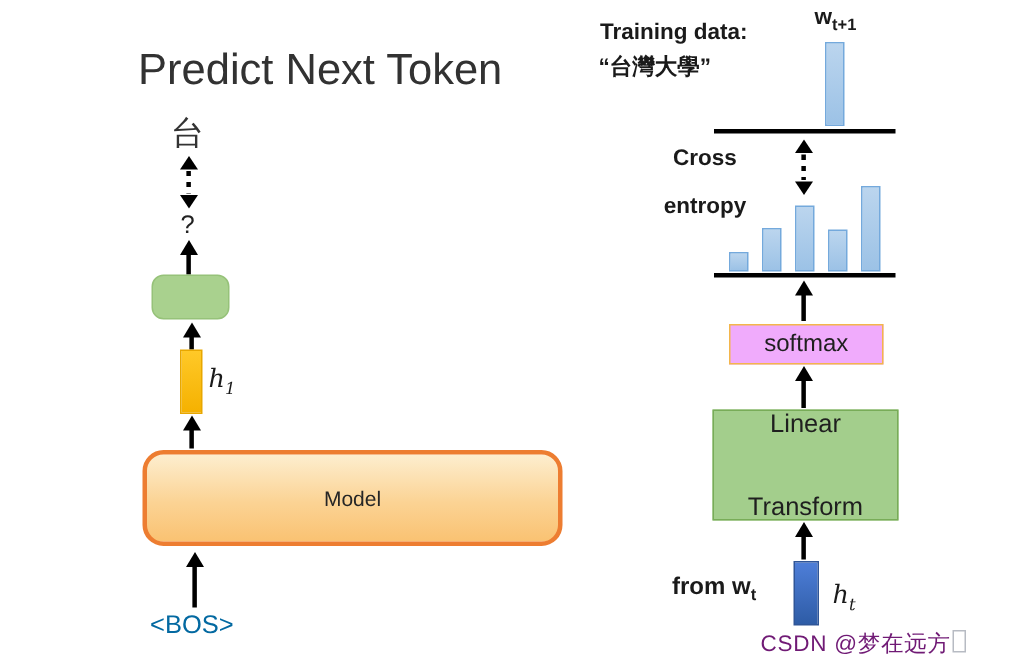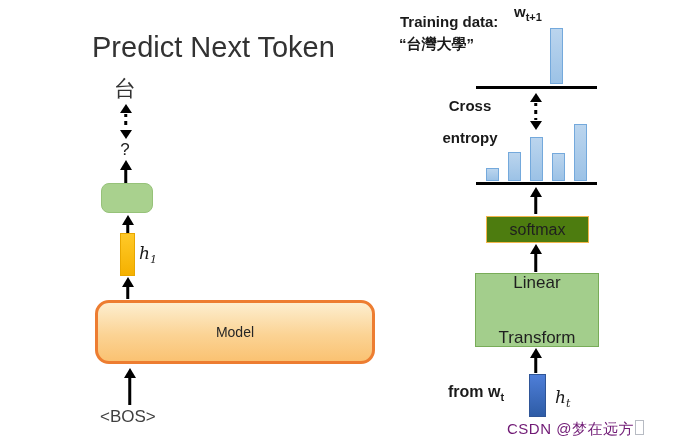--- a/index.html
+++ b/index.html
@@ -4,39 +4,39 @@
 <style>
   html,body{margin:0;padding:0;background:#fff;}
   .canvas{position:relative;width:675px;height:448px;background:#ffffff;overflow:hidden;
           font-family:"Liberation Sans",sans-serif;color:#262626;}
   .abs{position:absolute;}
 
   
   .title{font-size:29px;font-weight:400;color:#323232;letter-spacing:0px;white-space:nowrap;}
   .cjk-token{font-size:22px;color:#333;}
   .qmark{font-size:17px;color:#222;}
-  .bos{font-size:17px;color:#404040;white-space:nowrap;text-align:right;}
+  .bos{font-size:17px;color:#0369a1;white-space:nowrap;text-align:right;}
   .semib{font-size:15px;font-weight:600;color:#1a1a1a;white-space:nowrap;}
   .boldlbl{font-size:15px;font-weight:700;color:#1a1a1a;white-space:nowrap;}
   .mathlbl{font-family:"DejaVu Serif","Liberation Serif",serif;font-style:italic;
            font-size:17px;color:#1a1a1a;white-space:nowrap;}
   .mathlbl sub,.boldlbl sub,.semib sub{font-size:11px;font-style:normal;}
   .mathlbl sub{font-style:italic;}
   .centered{display:flex;align-items:center;justify-content:center;text-align:center;}
   .watermark{font-size:15px;color:#701a75;white-space:nowrap;letter-spacing:0.5px;}
   .tofu{display:inline-block;width:7px;height:13px;border:1px solid #b7bbc3;
         vertical-align:-1px;margin-left:1px;}
 
   
   .model-box{left:95px;top:300px;width:280px;height:64px;border-radius:14px;
              border:3px solid #ED7D31;background:linear-gradient(180deg,#FDEECF 0%,#FBD394 55%,#FAC272 100%);
              box-sizing:border-box;font-size:14px;color:#262626;}
   .green-small{left:101px;top:183px;width:52px;height:30px;border-radius:8px;
                background:#A9D18E;border:1px solid #96C279;box-sizing:border-box;}
-  .softmax-box{left:486px;top:216px;width:103px;height:27px;background:#4d7c0f;
+  .softmax-box{left:486px;top:216px;width:103px;height:27px;background:#f0abfc;
                border:1.5px solid #F3B64B;box-sizing:border-box;font-size:16px;color:#1f1f1f;}
   .lt-box{left:475px;top:273px;width:124px;height:74px;background:#A3CE8C;
           border:1.5px solid #78AC58;box-sizing:border-box;font-size:17px;line-height:23px;color:#1f1f1f;}
 
   
   .gold-bar{left:120px;top:233px;width:15px;height:43px;
             background:linear-gradient(180deg,#FFC928 0%,#F5B100 100%);border:1px solid #E8A700;box-sizing:border-box;}
   .navy-bar{left:529px;top:374px;width:17px;height:43px;
             background:linear-gradient(180deg,#4E7ED8 0%,#2E5CA6 100%);border:1px solid #2F5597;box-sizing:border-box;}
 
@@ -110,21 +110,21 @@
   <div class="abs arr" style="left:123px;top:368px;height:37px;">
     <span class="tip"></span>
     <span class="shaft"></span>
   </div>
 
   <div class="abs bos" style="left:100px;top:407px;">&lt;BOS&gt;</div>
 
   <div class="abs semib" style="left:400px;top:13px;">Training data:</div>
   <div class="abs semib" style="left:399px;top:35px;">“台灣大學”</div>
 
-  <div class="abs boldlbl" style="left:514px;top:3px;text-align:right;"><span>w</span><sub>t+1</sub></div>
+  <div class="abs boldlbl" style="left:543px;top:3px;text-align:right;"><span>w</span><sub>t+1</sub></div>
 
   <div class="abs bars" style="left:550px;top:28px;height:56px;">
       <div style="height: 56px;"></div>
     </div>
 
   <div class="abs hline" style="left:476px;top:86px;width:121px;"></div>
 
   <div class="abs dbl" style="left:529px;top:93px;height:37px;">
     <span class="tip-up"></span>
     <span class="dshaft"></span>

